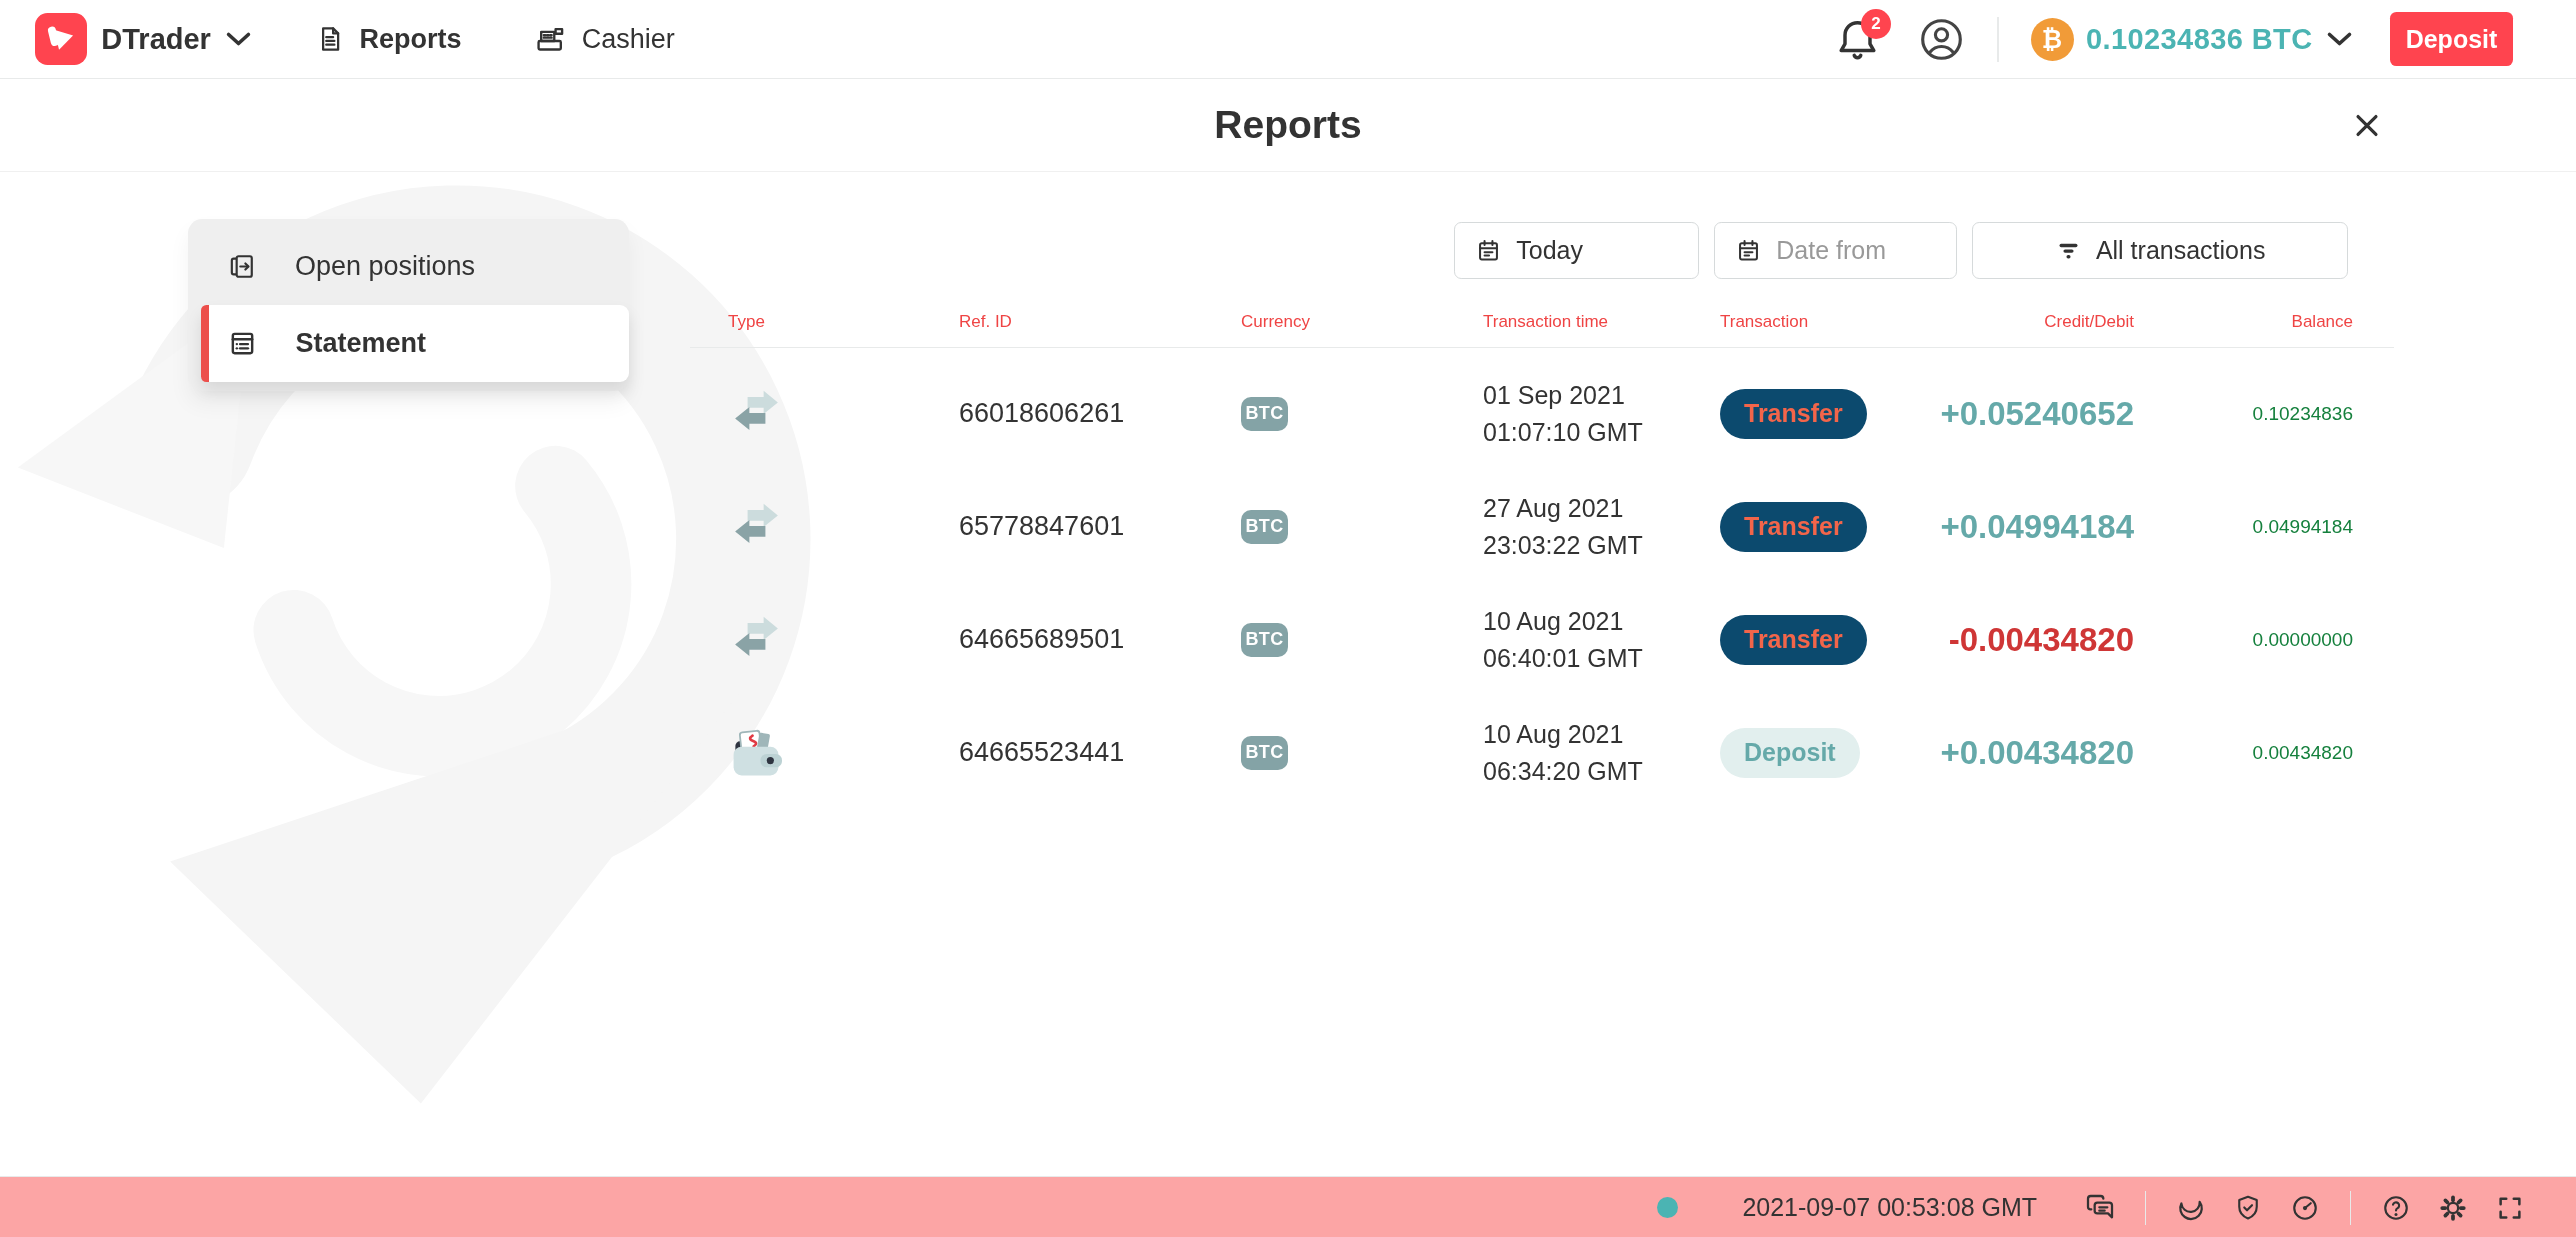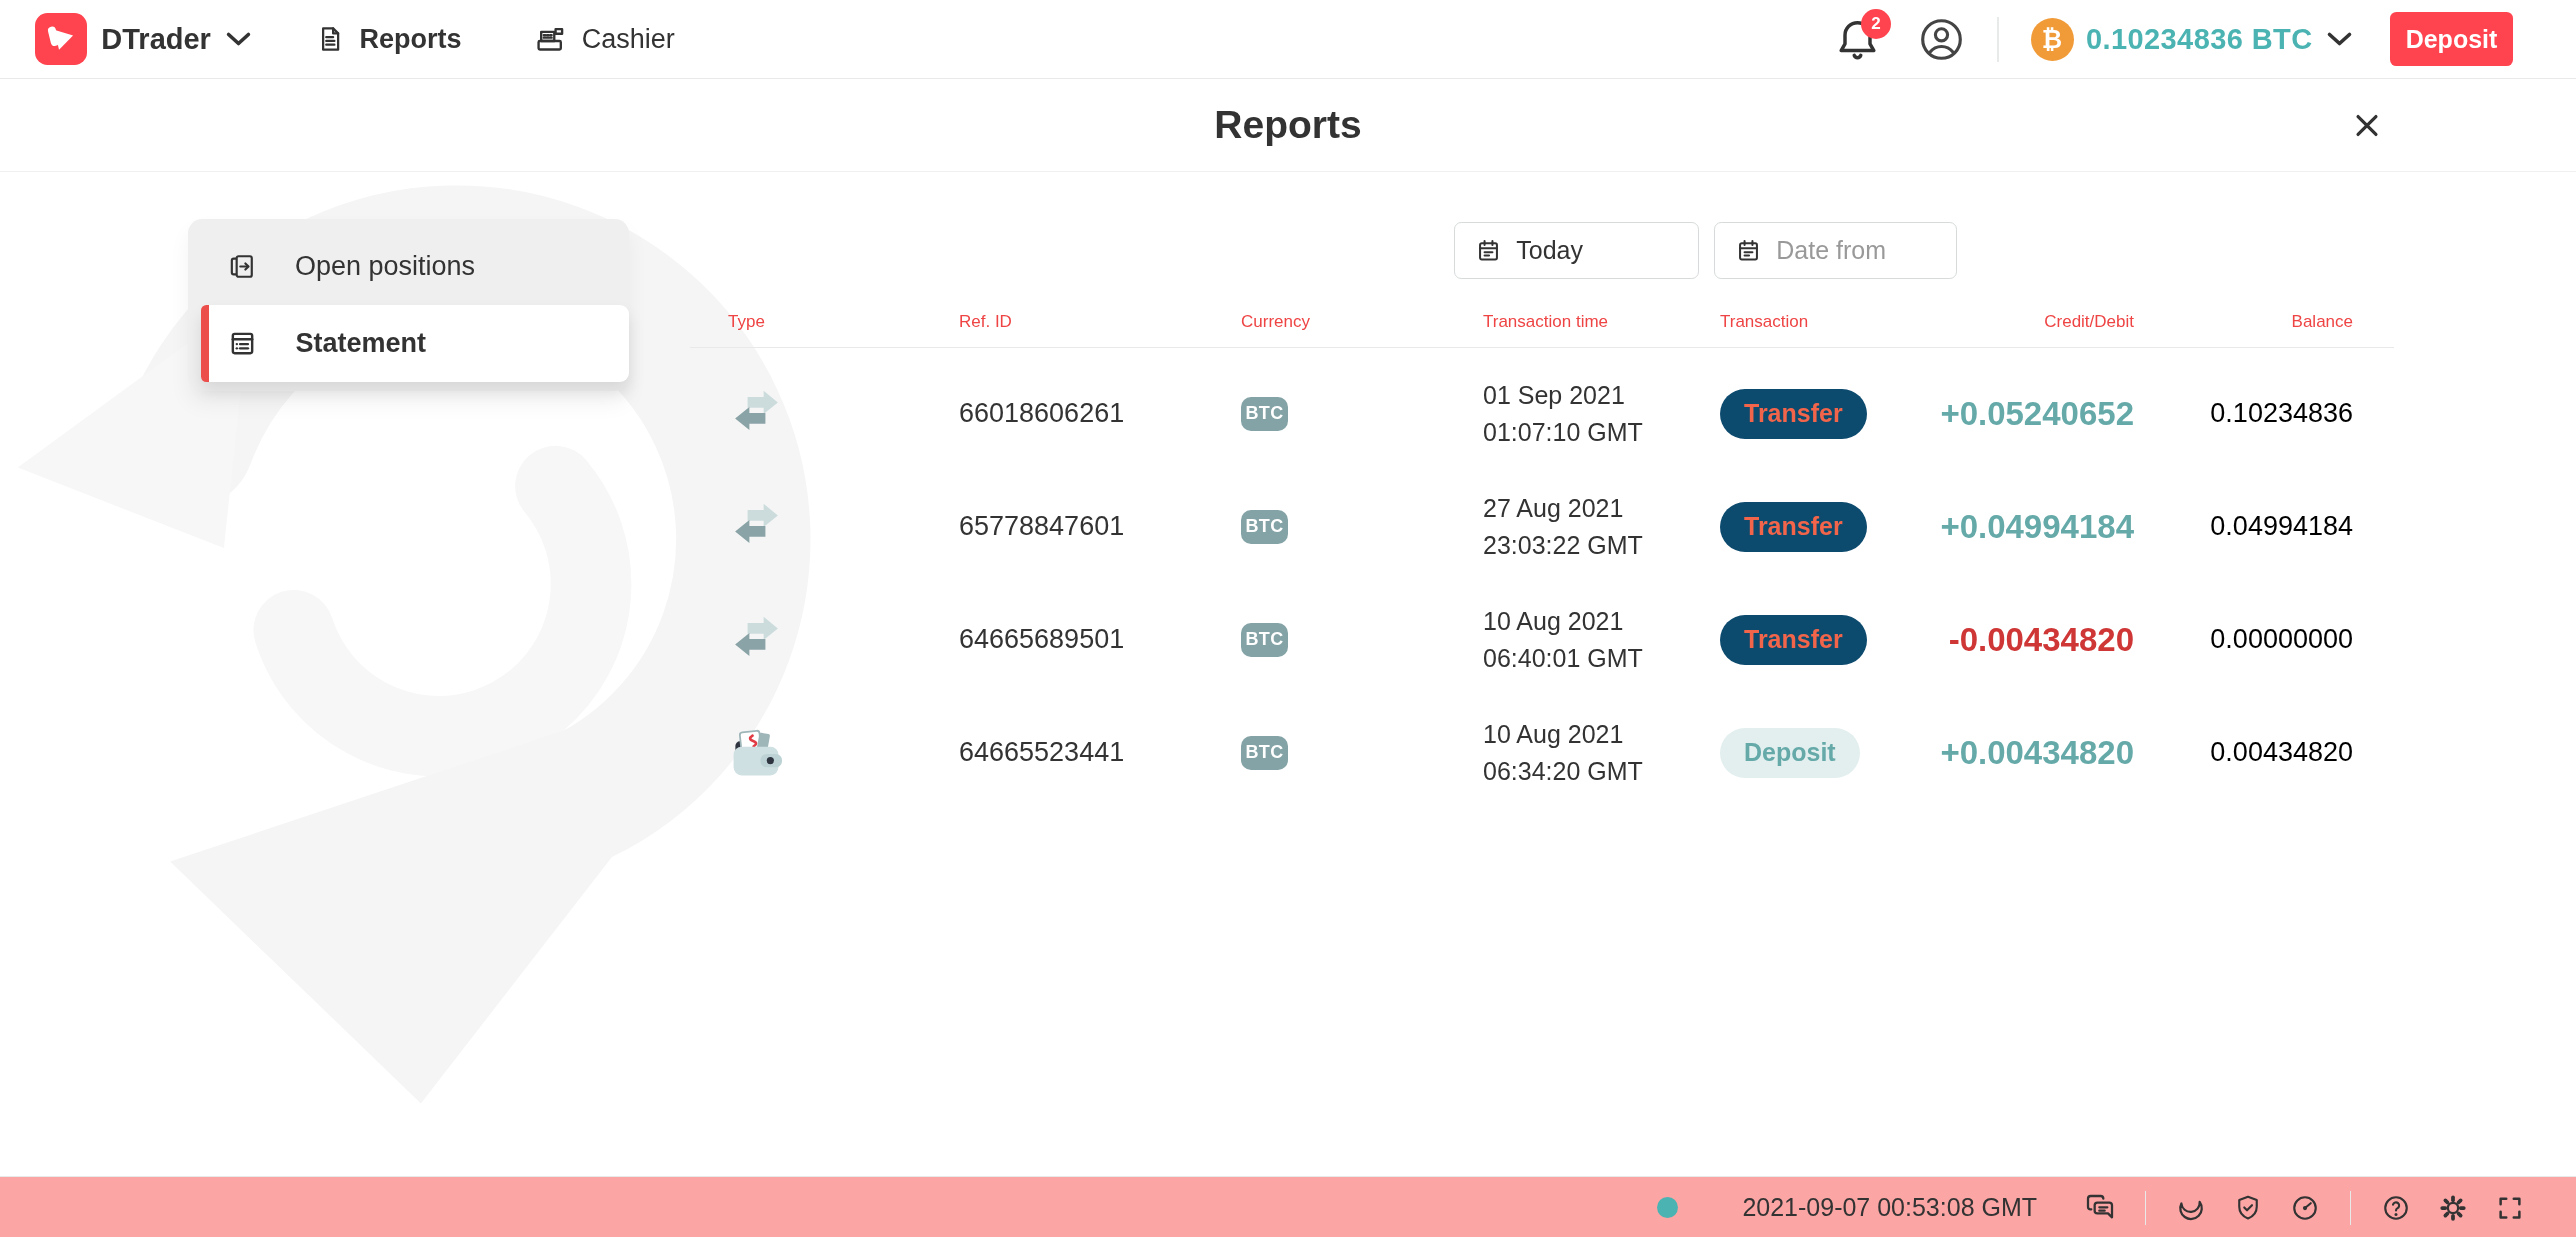--- a/index.html
+++ b/index.html
@@ -70,21 +70,21 @@
   .c-ref { font-size:27px; color:#333; }
   .cur-badge { display:inline-flex; align-items:center; justify-content:center; width:47px; height:34px; border-radius:10px;
     background:#84a3a6; color:#fff; font-size:18px; font-weight:bold; letter-spacing:0.4px; }
   .c-time { font-size:25px; line-height:37px; color:#333; }
   .tx-badge { display:inline-flex; align-items:center; height:50px; padding:0 24px; border-radius:25px; font-size:25px; font-weight:bold; }
   .tx-badge.badge-transfer { background:#0c4a6e; color:#f3654a; }
   .tx-badge.badge-deposit { background:#e2efee; color:#65a9a9; }
   .c-credit { text-align:right; font-size:33px; font-weight:bold; }
   .c-credit.pos { color:#65a9a9; }
   .c-credit.neg { color:#cf3636; }
-  .c-balance { text-align:right; font-size:27px; color:#000000; }
+  .c-balance { text-align:right; font-size:19px; color:#15803d; }
 
   
   .statusbar { position:absolute; left:0; bottom:0; width:2576px; height:62px; border-top:1.8px solid #e8eaea; background:#fca5a5;
     display:flex; align-items:center; justify-content:flex-end; padding-right:50px; }
   .status-dot { width:21.5px; height:21.5px; border-radius:50%; background:#4bb4b3; margin-right:64px; }
   .server-time { font-size:25px; color:#333; margin-right:47px; }
   .foot-icons { display:flex; align-items:center; gap:25px; }
   .f-btn { width:32px; height:32px; display:flex; align-items:center; justify-content:center; cursor:pointer; background:none; border:none; padding:0; }
   .foot-div { width:1.8px; height:34px; background:#e8eaea; margin:0 3.6px; }
 
@@ -231,20 +231,30 @@
       <div class="filter-box fb-datefrom">
         <span class="f-icon">
           <svg width="27" height="27" viewBox="0 0 24 24" fill="none" stroke="#333" stroke-width="1.8" stroke-linecap="round">
             <rect x="4.5" y="5.5" width="15" height="14.5" rx="1.5"></rect>
               <path d="M4.5 10 H19.5"></path>
             <path d="M8.5 3.5 v3.5 M15.5 3.5 v3.5"></path>
               <path d="M8.5 13.5 h7 M8.5 16.5 h4"></path>
           </svg>
         </span>
         <span class="f-text">Date from</span>
+      </div>
+      <div class="filter-box fb-type">
+        <span class="f-icon">
+          <svg width="27" height="27" viewBox="0 0 24 24" fill="#333">
+            <rect x="4" y="6" width="16" height="3" rx="1.5"></rect>
+            <rect x="7.5" y="11" width="9" height="3" rx="1.5"></rect>
+            <rect x="10.2" y="16" width="3.6" height="3" rx="1.5"></rect>
+          </svg>
+        </span>
+        <span class="f-text">All transactions</span>
       </div>
     </div>
 
     <div class="table">
       <div class="thead">
         <span class="h-type">Type</span>
         <span>Ref. ID</span>
         <span>Currency</span>
         <span>Transaction time</span>
         <span>Transaction</span>

